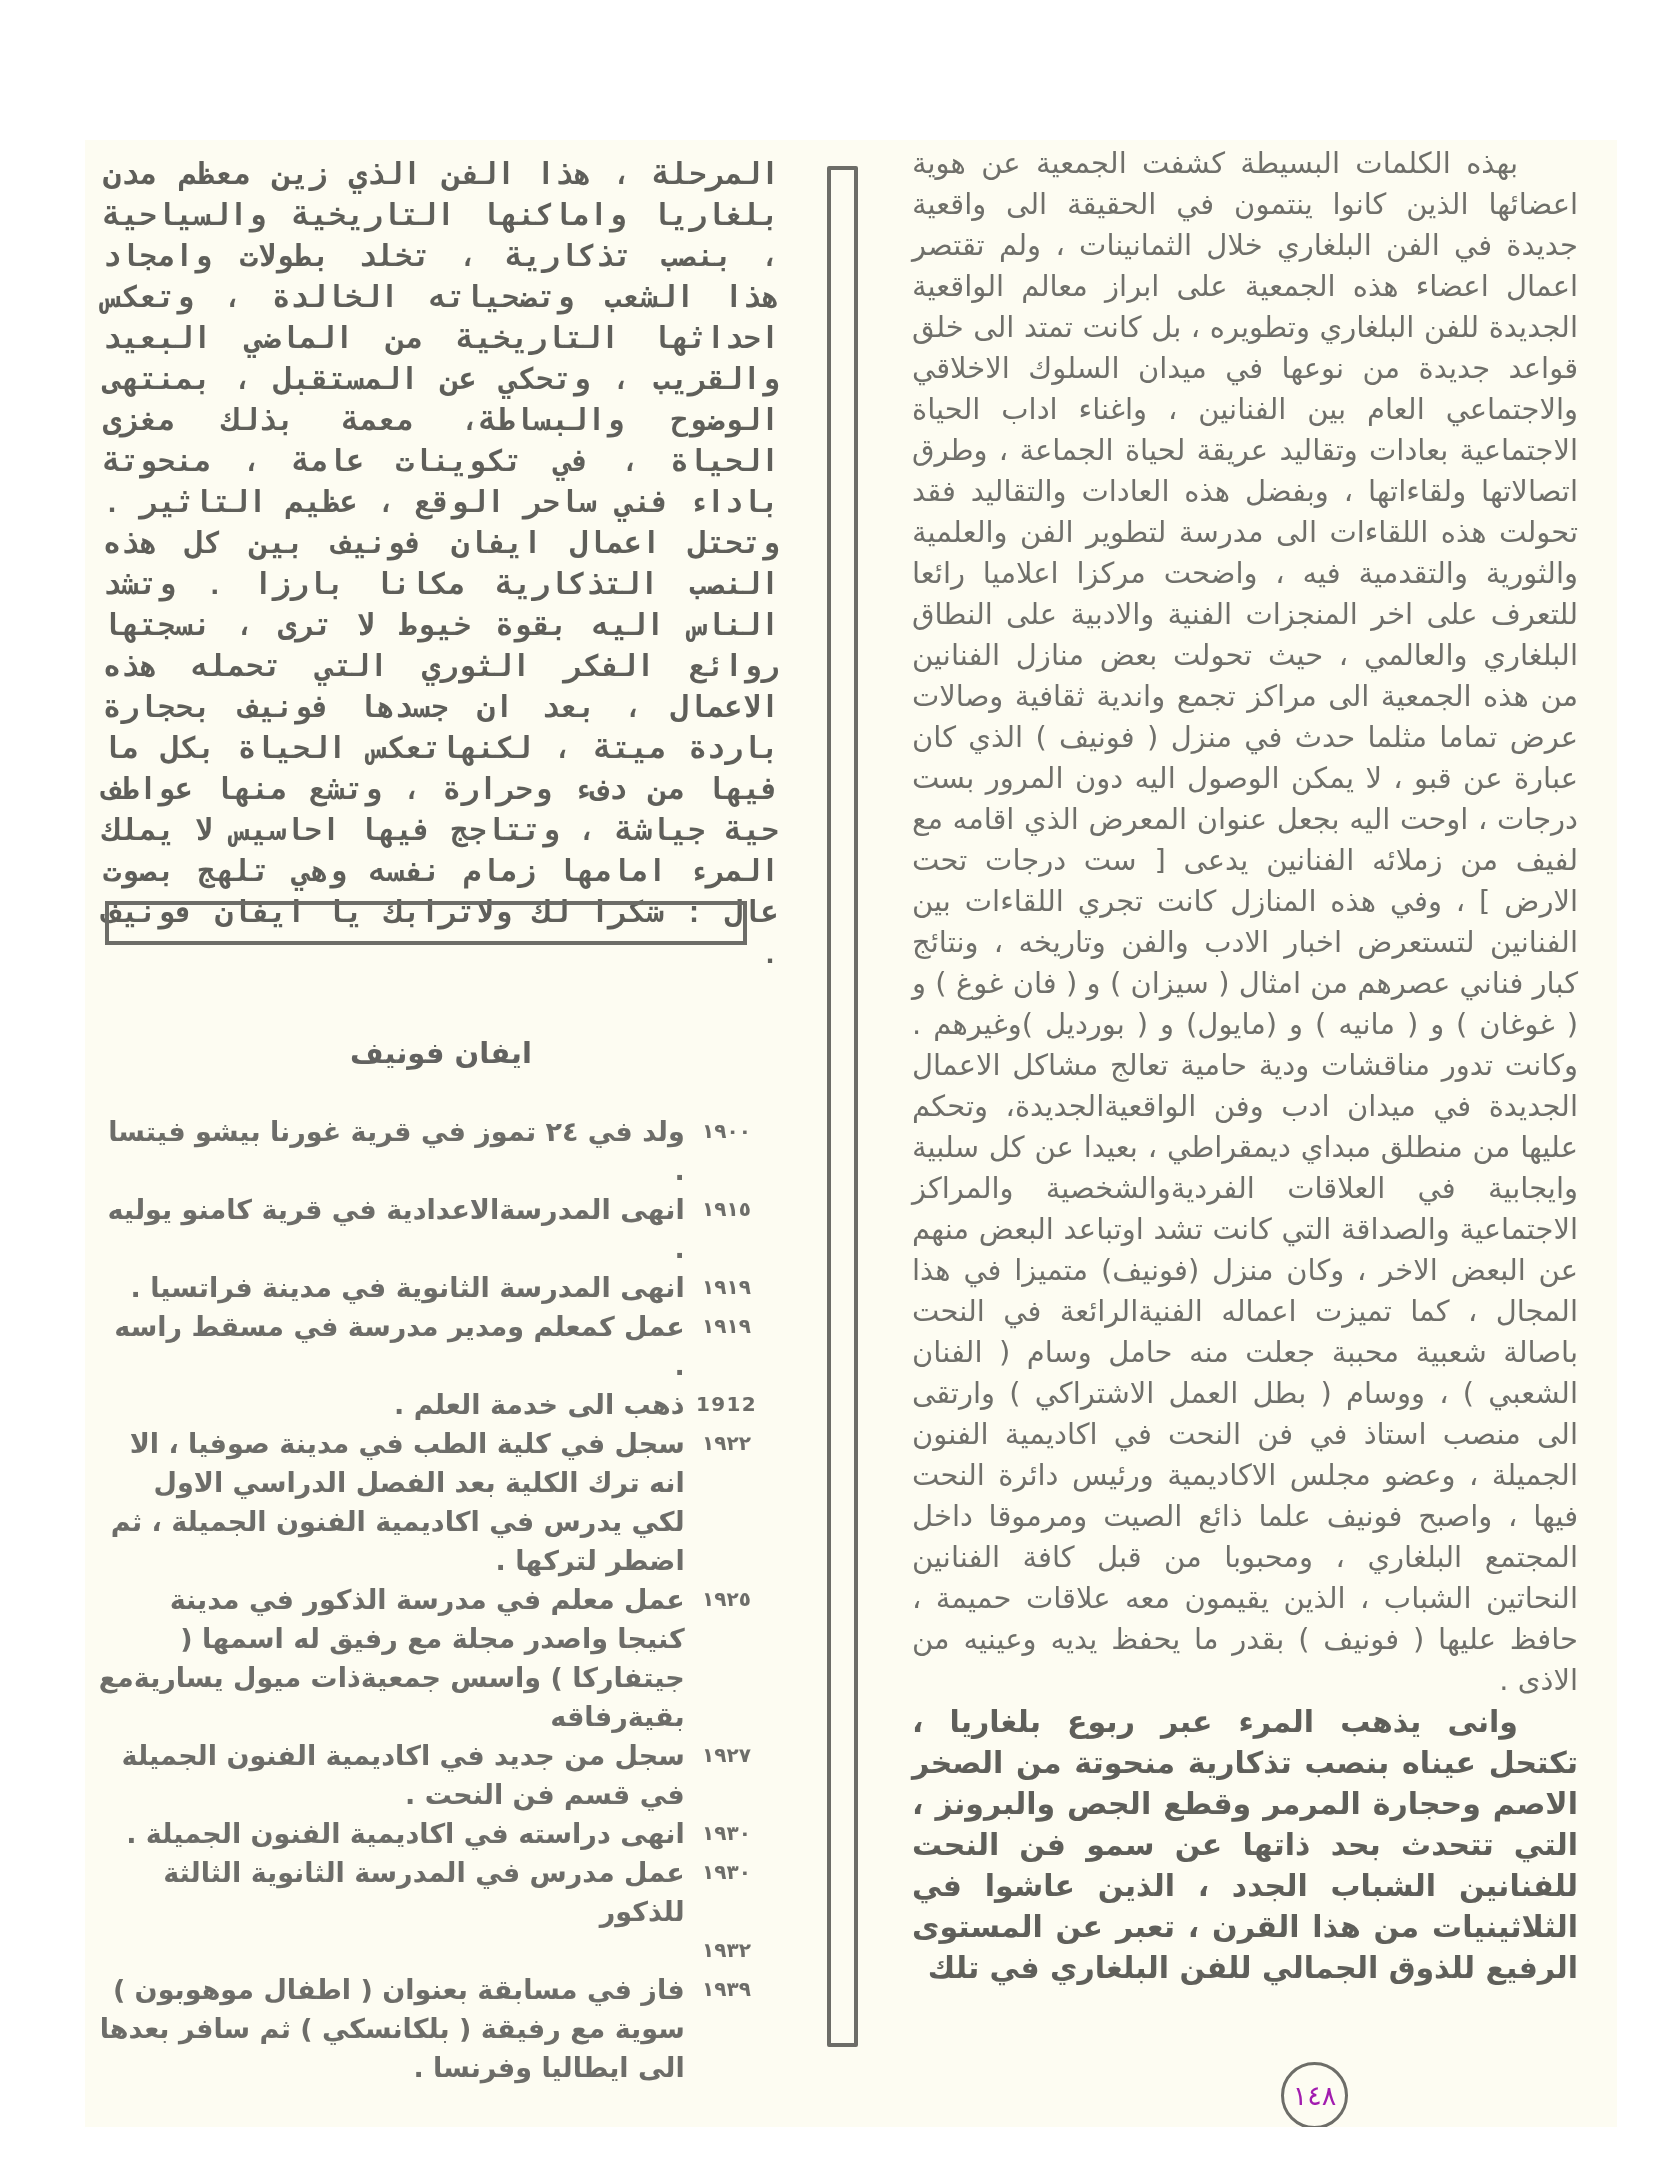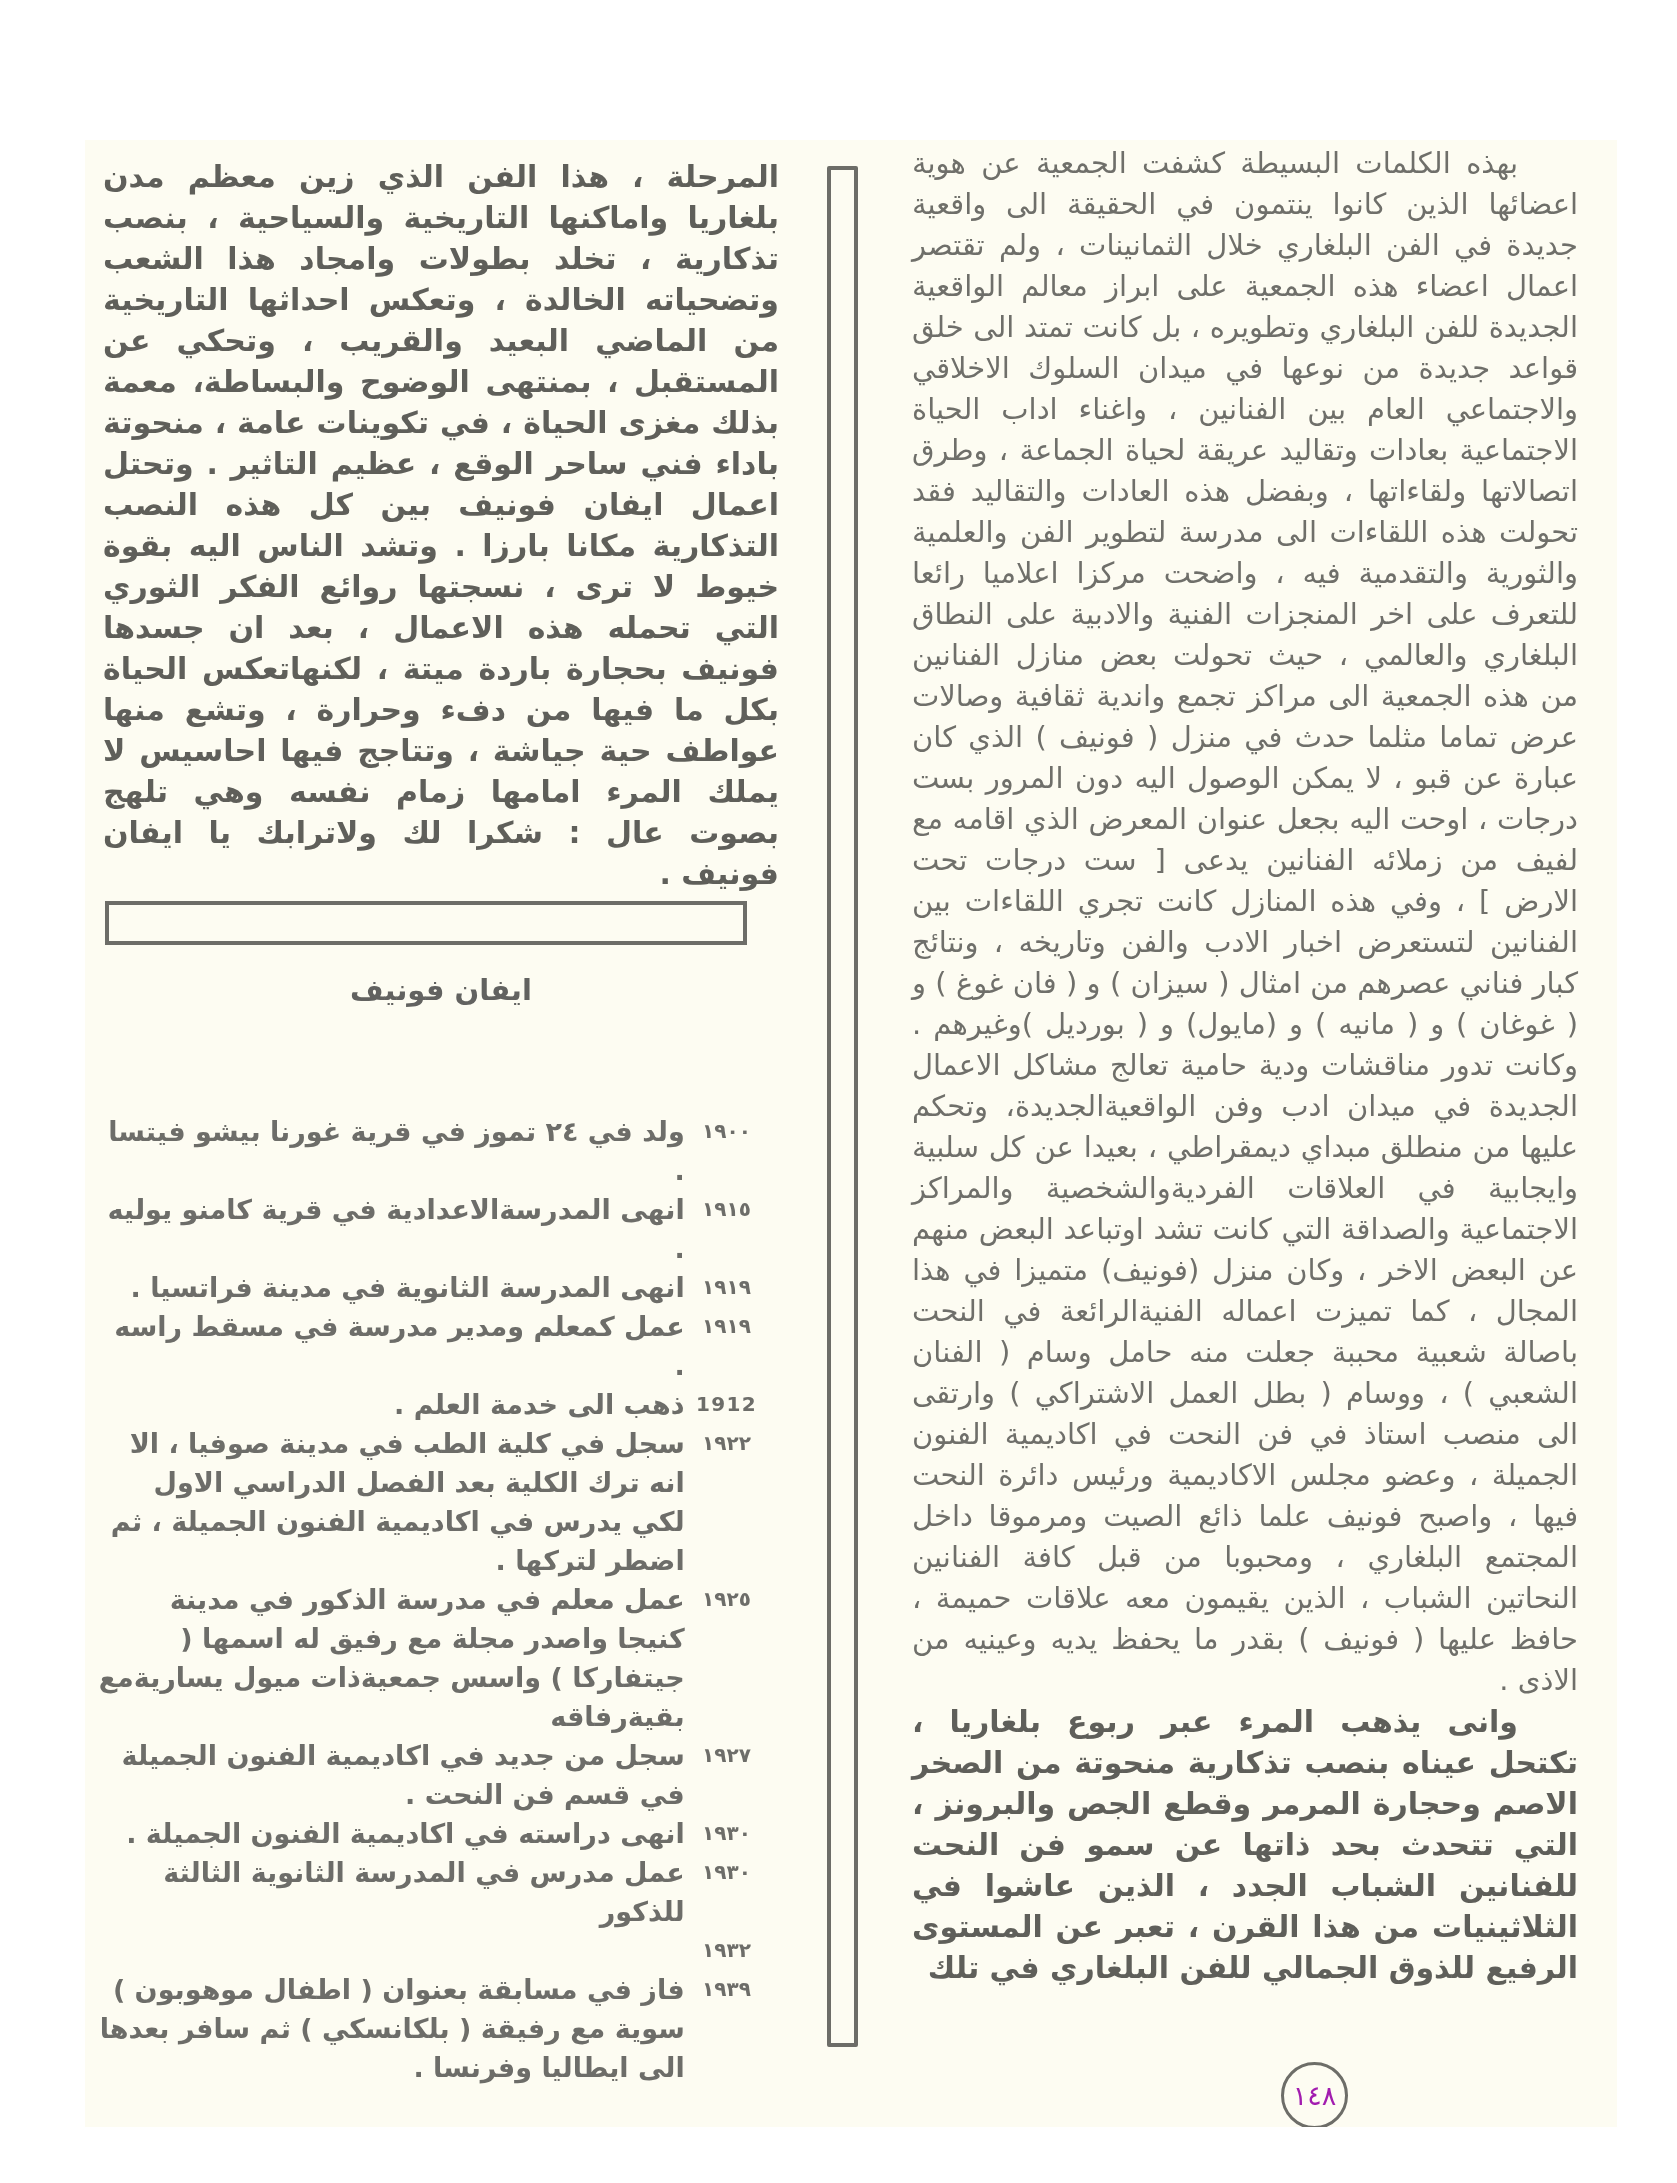--- a/index.html
+++ b/index.html
@@ -31,20 +31,21 @@
   }
   .col-right {
     left: 912px;
     top: 143px;
     width: 666px;
   }
   .col-left {
     left: 103px;
     top: 156px;
     width: 676px;
+    font-family: Liberation Mono, monospace;
   }
   .para {
     margin: 0;
     font-size: 29px;
     line-height: 41px;
     font-weight: bold;
   }
   .para.regular {
     font-weight: normal;
     color: #6f6f6a;
@@ -71,21 +72,21 @@
     left: 105px;
     top: 901px;
     width: 642px;
     height: 44px;
     border: 4.7px solid #6d6d68;
     box-sizing: border-box;
   }
   .bio-title {
     position: absolute;
     left: 103px;
-    top: 973px;
+    top: 1036px;
     width: 676px;
     text-align: center;
     direction: rtl;
     font-size: 29px;
     font-weight: bold;
     color: #626260;
   }
   .timeline {
     position: absolute;
     left: 97px;

